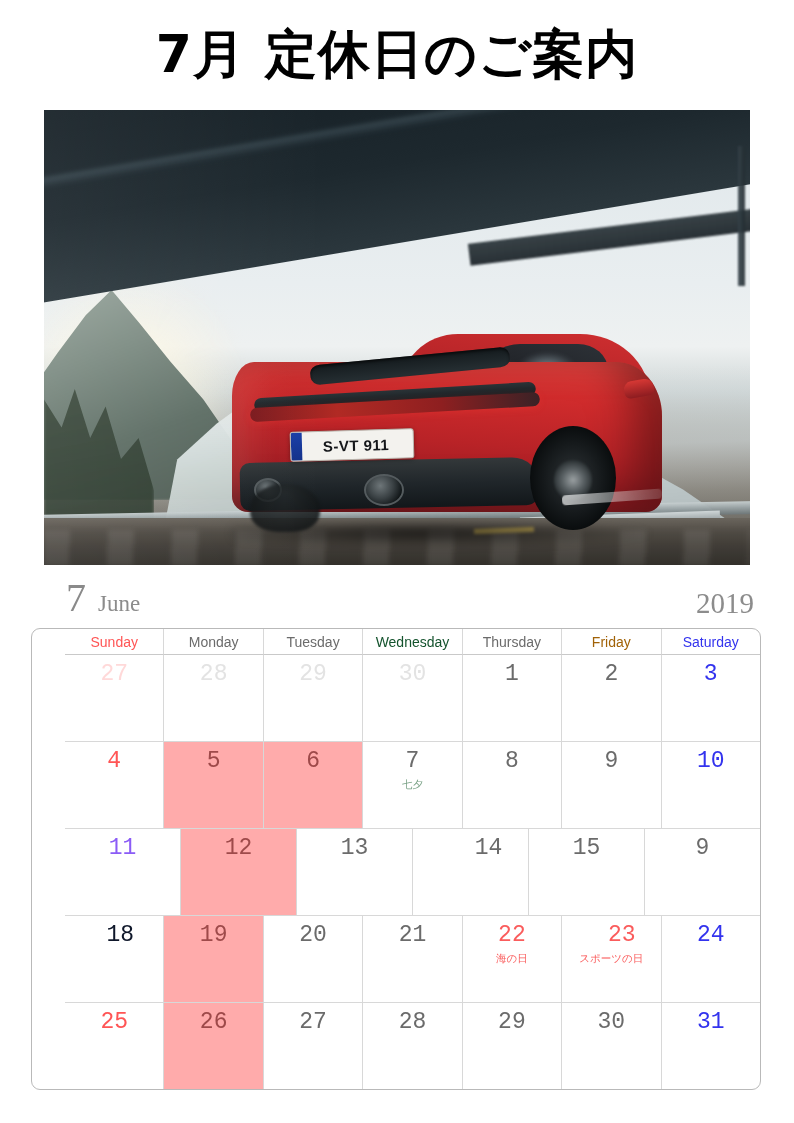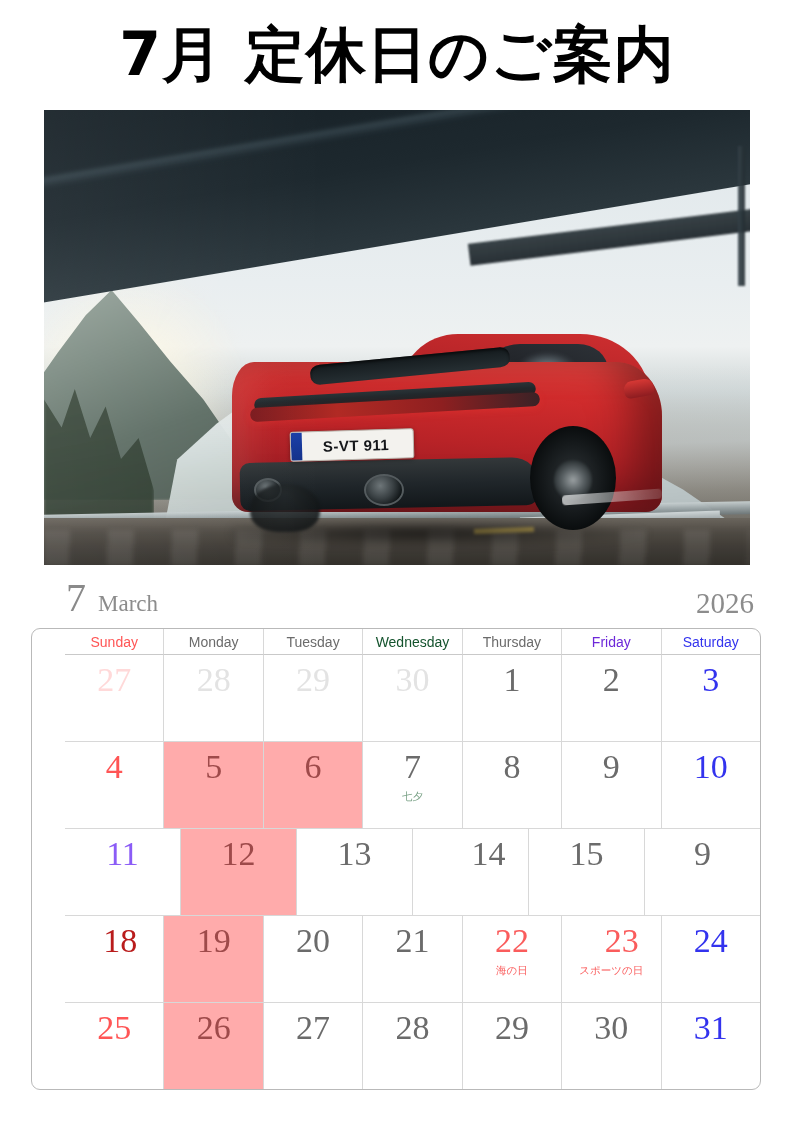--- a/index.html
+++ b/index.html
@@ -20,21 +20,21 @@
     width: 794px;
     height: 108px;
     display: flex;
     align-items: center;
     justify-content: center;
     background: #ffffff;
   }
   .title-text {
     font-family: "DejaVu Sans", sans-serif;
     font-weight: bold;
-    font-size: 60px;
+    font-size: 52px;
     line-height: 1;
     color: #000000;
     letter-spacing: 1px;
     white-space: nowrap;
   }
 
   
   .photo-wrap {
     position: absolute;
     left: 44px;
@@ -482,22 +482,22 @@
   }
   .cal-cell:last-child { border-right: none; }
   .cal-body .cal-row { border-bottom: 1px solid #d8d8d8; }
   .cal-body .cal-row:last-child { border-bottom: none; }
   .cal-body .cal-cell {
     height: 86px;
     align-items: center;
     padding-top: 7px;
   }
   .day-num {
-    font-family: Liberation Serif, serif;
-    font-size: 34px;
+    font-family: Liberation Mono, monospace;
+    font-size: 23px;
     line-height: 1.05;
     text-align: right;
   }
   .day-note {
     font-family: "DejaVu Sans", sans-serif;
     font-size: 10.5px;
     line-height: 1.1;
     margin-top: 6px;
     text-align: center;
     white-space: nowrap;
@@ -550,44 +550,44 @@
       <div class="plate-eu"></div>
       <div class="plate-text">S-VT 911</div>
     </div>
   </div>
   <div class="motion"></div>
 </div>
 
 <div class="month-head">
   <div class="month-left">
     <span class="month-num">7</span>
-    <span class="month-name">March</span>
+    <span class="month-name">June</span>
   </div>
-  <div class="year">2026</div>
+  <div class="year">2019</div>
 </div>
 
 <div class="cal">
   <div class="cal-row cal-head" id="weekday-row">
       <div class="cal-cell">
         <span style="color: rgb(255, 85, 85);">Sunday</span>
       </div>
       <div class="cal-cell">
         <span style="color: rgb(107, 107, 107);">Monday</span>
       </div>
       <div class="cal-cell">
         <span style="color: rgb(107, 107, 107);">Tuesday</span>
       </div>
       <div class="cal-cell">
         <span style="color: #14532d;">Wednesday</span>
       </div>
       <div class="cal-cell">
         <span style="color: rgb(107, 107, 107);">Thursday</span>
       </div>
       <div class="cal-cell">
-        <span style="color: #6d28d9;">Friday</span>
+        <span style="color: #a16207;">Friday</span>
       </div>
       <div class="cal-cell">
         <span style="color: rgb(51, 51, 238);">Saturday</span>
       </div>
     </div>
   <div class="cal-body" id="calendar-body">
       <div class="cal-row">
         <div class="cal-cell">
           <div class="day-num" style="color: rgb(255, 217, 217);">27</div>
         </div>
@@ -649,21 +649,21 @@
         </div>
         <div class="cal-cell">
           <div class="day-num" style="color: rgb(107, 107, 107);">15</div>
         </div>
         <div class="cal-cell">
           <div class="day-num" style="color: rgb(107, 107, 107);">9</div>
         </div>
       </div>
       <div class="cal-row">
         <div class="cal-cell">
-          <div class="day-num" style="color: #b91c1c; margin-left: 12px;">18</div>
+          <div class="day-num" style="color: #0f172a; margin-left: 12px;">18</div>
         </div>
         <div class="cal-cell hl">
           <div class="day-num" style="color: rgb(158, 74, 74);">19</div>
         </div>
         <div class="cal-cell">
           <div class="day-num" style="color: rgb(107, 107, 107);">20</div>
         </div>
         <div class="cal-cell">
           <div class="day-num" style="color: rgb(107, 107, 107);">21</div>
         </div>

